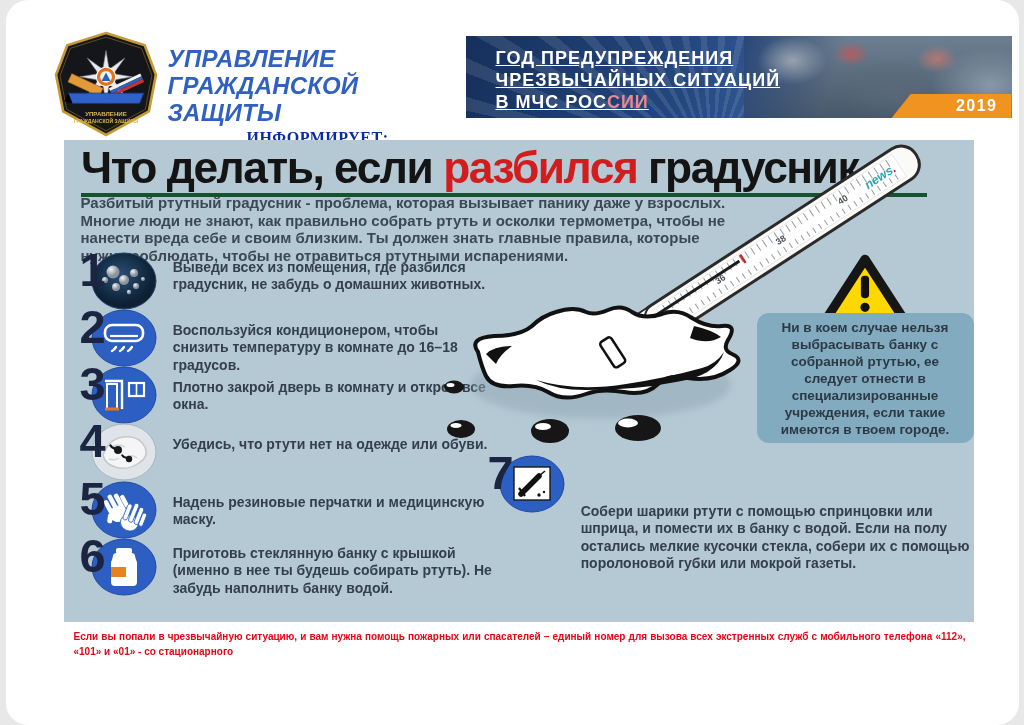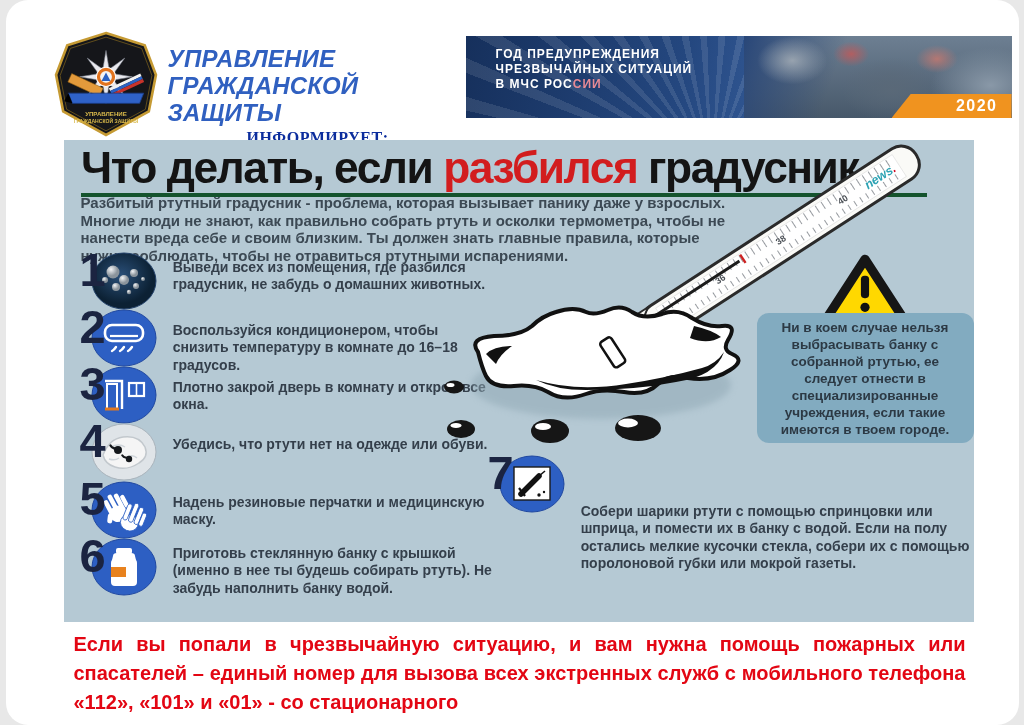--- a/index.html
+++ b/index.html
@@ -26,21 +26,21 @@
     position:absolute; right:0; top:0; width:268px; height:82px;
     background:
       radial-gradient(50px 34px at 18% 30%, rgba(160,170,180,0.9), rgba(160,170,180,0) 70%),
       radial-gradient(70px 44px at 55% 65%, rgba(90,105,120,0.95), rgba(90,105,120,0) 72%),
       radial-gradient(26px 18px at 40% 22%, rgba(190,90,90,0.85), rgba(190,90,90,0) 70%),
       radial-gradient(30px 20px at 72% 28%, rgba(200,120,110,0.8), rgba(200,120,110,0) 70%),
       radial-gradient(80px 50px at 92% 60%, rgba(140,155,170,0.95), rgba(140,155,170,0) 75%),
       linear-gradient(110deg, rgba(40,70,120,1) 0%, rgba(40,70,120,0) 35%),
       linear-gradient(#6d7f92,#47586a);
   }
-  .banner-text { position:absolute; left:30px; top:11px; color:#ffffff; font-weight:bold; font-size:12px; line-height:1.23; letter-spacing:1px; }
+  .banner-text { position:absolute; left:30px; top:11px; color:#ffffff; font-weight:bold; font-size:18px; line-height:1.23; letter-spacing:1px;text-decoration:underline; }
   .banner-accent { color:#e78a95; }
   .banner-year {
     position:absolute; right:0; bottom:0; width:120px; height:24px;
     background:#f0931f; clip-path:polygon(16% 0, 100% 0, 100% 100%, 0 100%);
     color:#ffffff; font-weight:bold; font-size:16px; letter-spacing:1.5px;
     display:flex; align-items:center; justify-content:flex-end; padding-right:14px;
   }
   
   .panel { position:absolute; left:58px; top:140px; width:910px; height:482px; background:#b5c9d4; }
   .title-wrap { position:absolute; left:17px; top:5px; width:846px; border-bottom:4px solid #14532d; padding-bottom:3px; }
@@ -62,21 +62,21 @@
   .warning-box {
     position:absolute; left:693px; top:173px; width:217px; height:130px;
     background:#82abc0; border-radius:12px; padding:10px 8px;
     display:flex; align-items:center; justify-content:center;
   }
   .warning-box p { font-size:13.5px; font-weight:bold; color:#2c3944; text-align:center; line-height:1.26; }
   
   .spill-scene { position:absolute; left:352px; top:0px; width:570px; height:330px; pointer-events:none; }
   
   .footer-note { position:absolute; left:68px; top:630px; width:892px; }
-  .footer-note p { color:#e30613; font-weight:bold; font-size:20px; line-height:1.45; text-align:justify; }
+  .footer-note p { color:#e30613; font-weight:bold; font-size:10px; line-height:1.45; text-align:justify; }
 </style>
 </head>
 <body>
 
 <div class="page">
 
   <header>
 
     <div class="emblem">
       <svg viewBox="0 0 106 106" width="108" height="108">
@@ -109,21 +109,21 @@
       <div class="informs">ИНФОРМИРУЕТ:</div>
     </div>
 
     <div class="banner">
       <div class="banner-photo"></div>
       <div class="banner-text">
         <div>ГОД ПРЕДУПРЕЖДЕНИЯ</div>
         <div>ЧРЕЗВЫЧАЙНЫХ СИТУАЦИЙ</div>
         <div><span>В МЧС РОС</span><span class="banner-accent">СИИ</span></div>
       </div>
-      <div class="banner-year">2020</div>
+      <div class="banner-year">2019</div>
     </div>
   </header>
 
   <main class="panel">
 
     <div class="title-wrap">
       <div class="title"><span>Что делать, если </span><span class="red">разбился</span><span> градусник</span></div>
     </div>
 
     <p class="intro">Разбитый ртутный градусник - проблема, которая вызывает панику даже у взрослых. Многие люди не знают, как правильно собрать ртуть и осколки термометра, чтобы не нанести вреда себе и своим близким. Ты должен знать главные правила, которые нужно соблюдать, чтобы не отравиться ртутными испарениями.</p>

